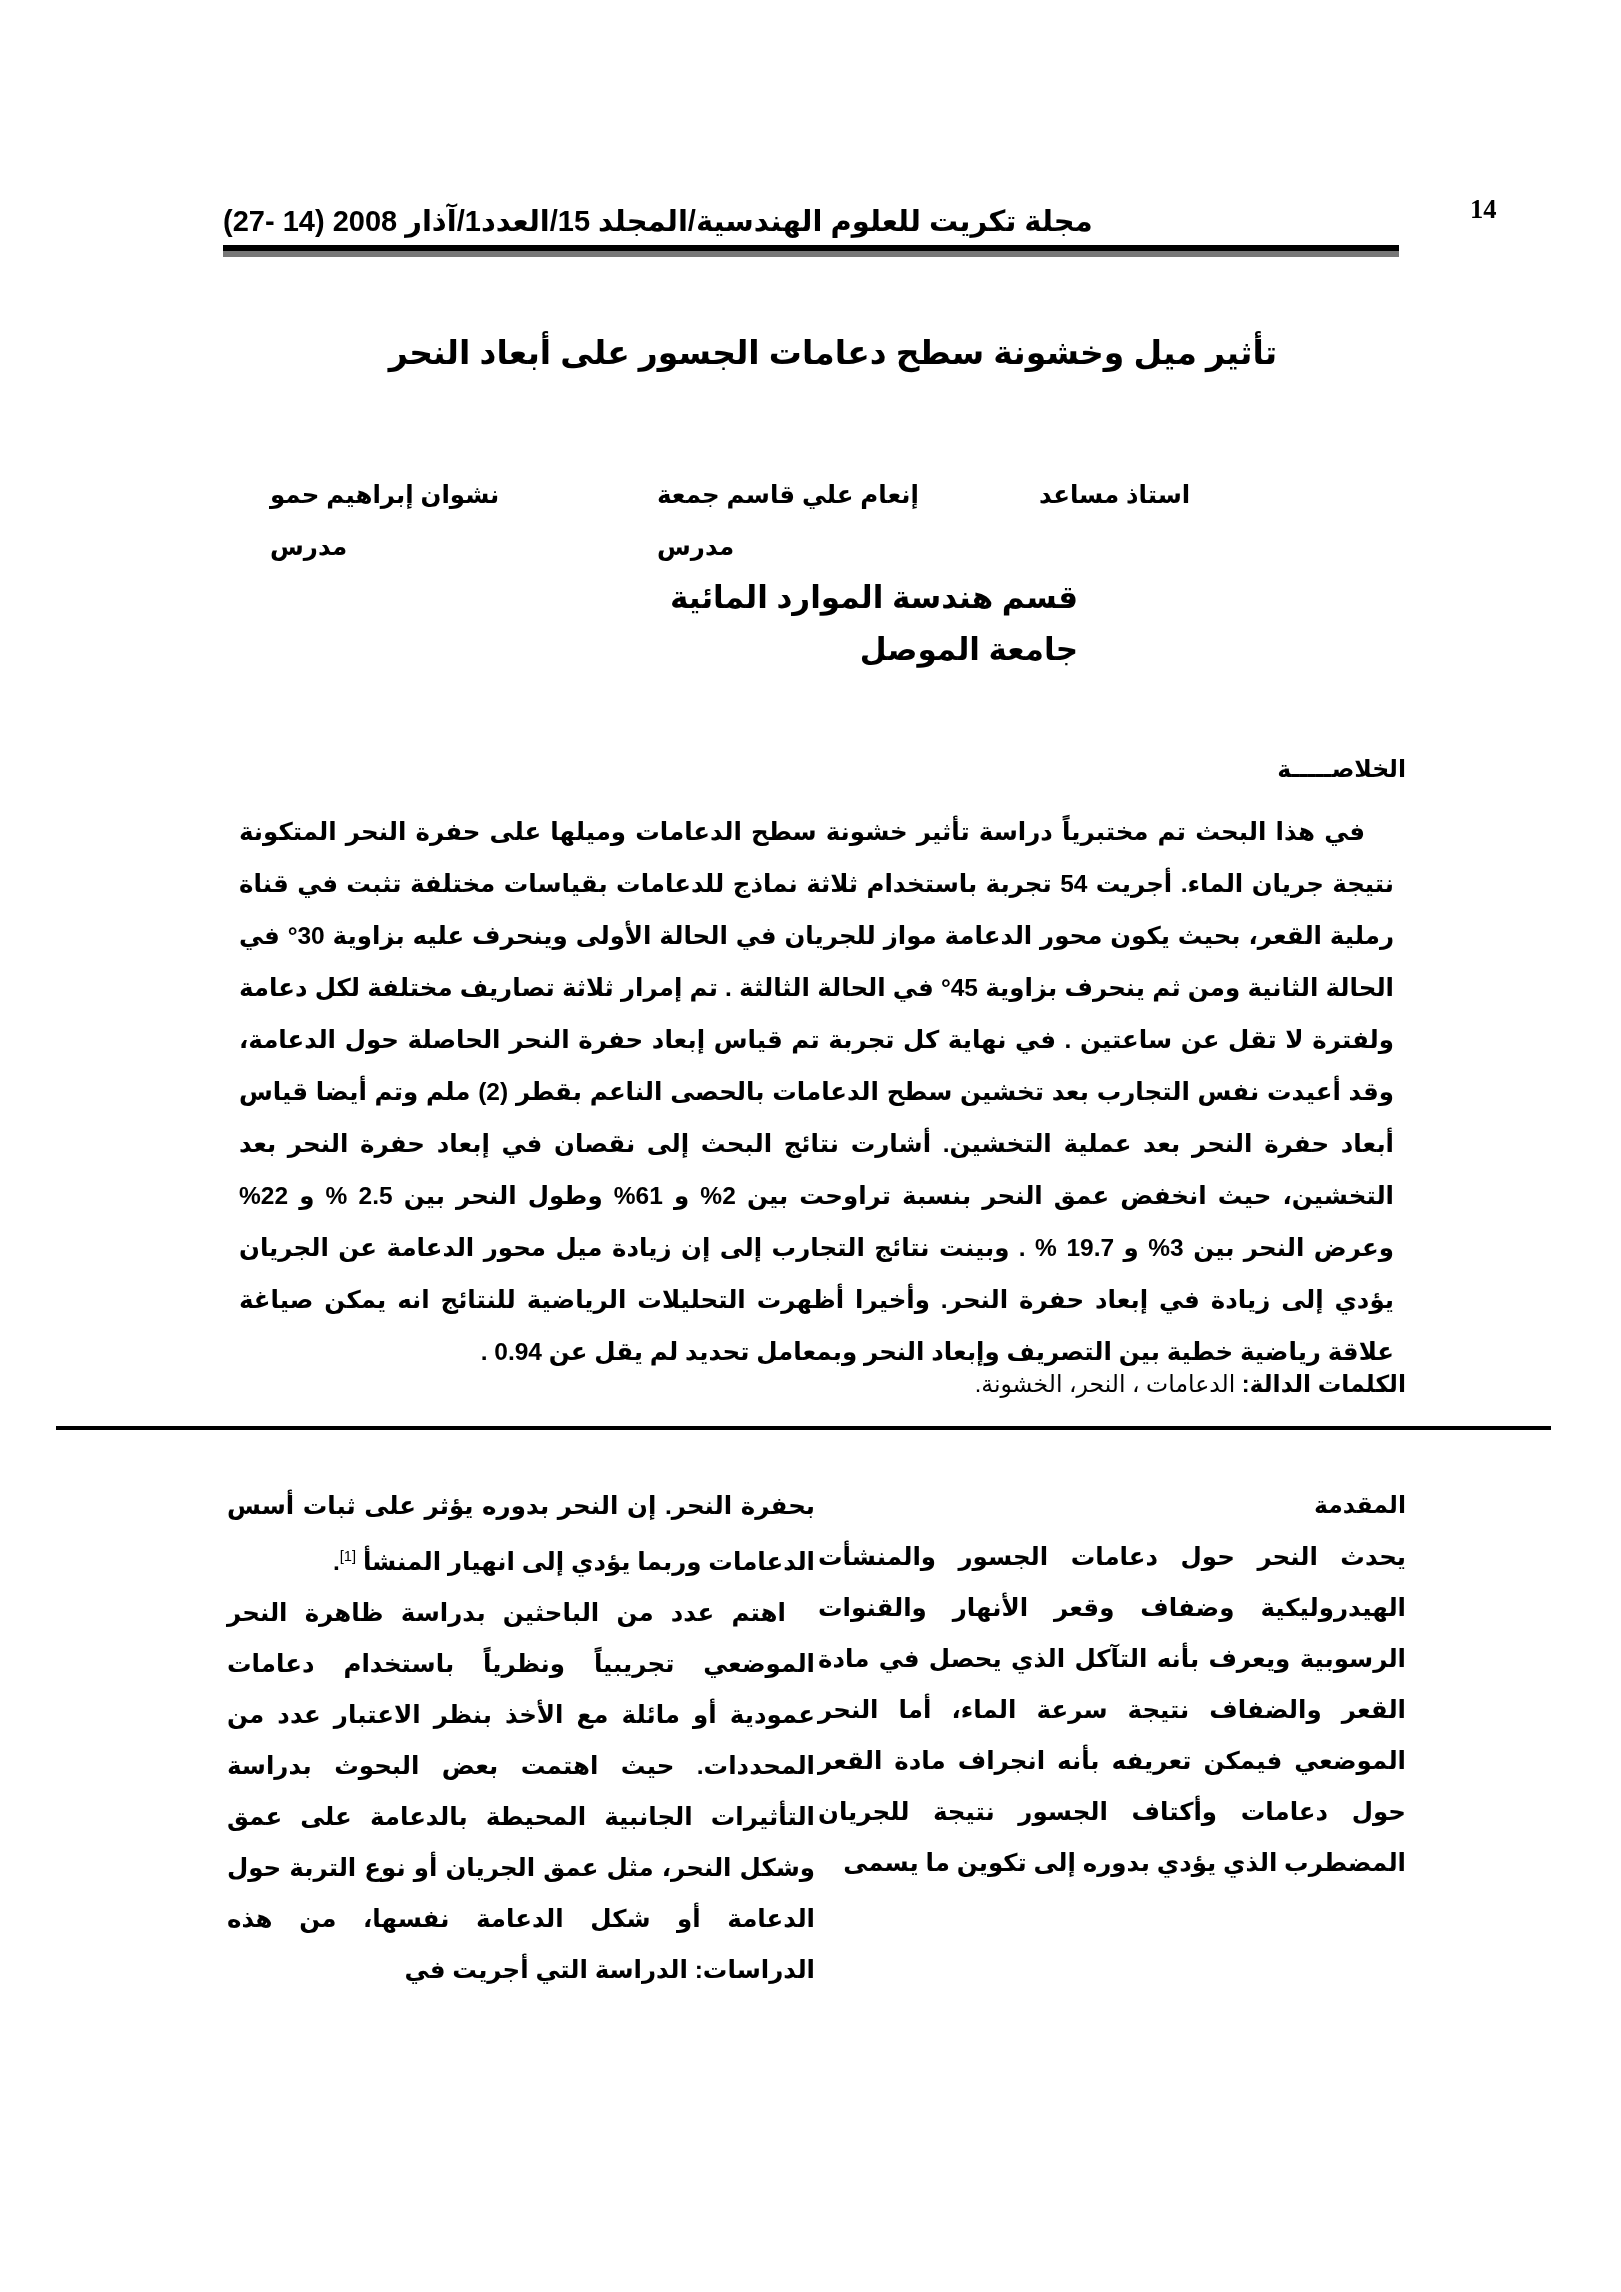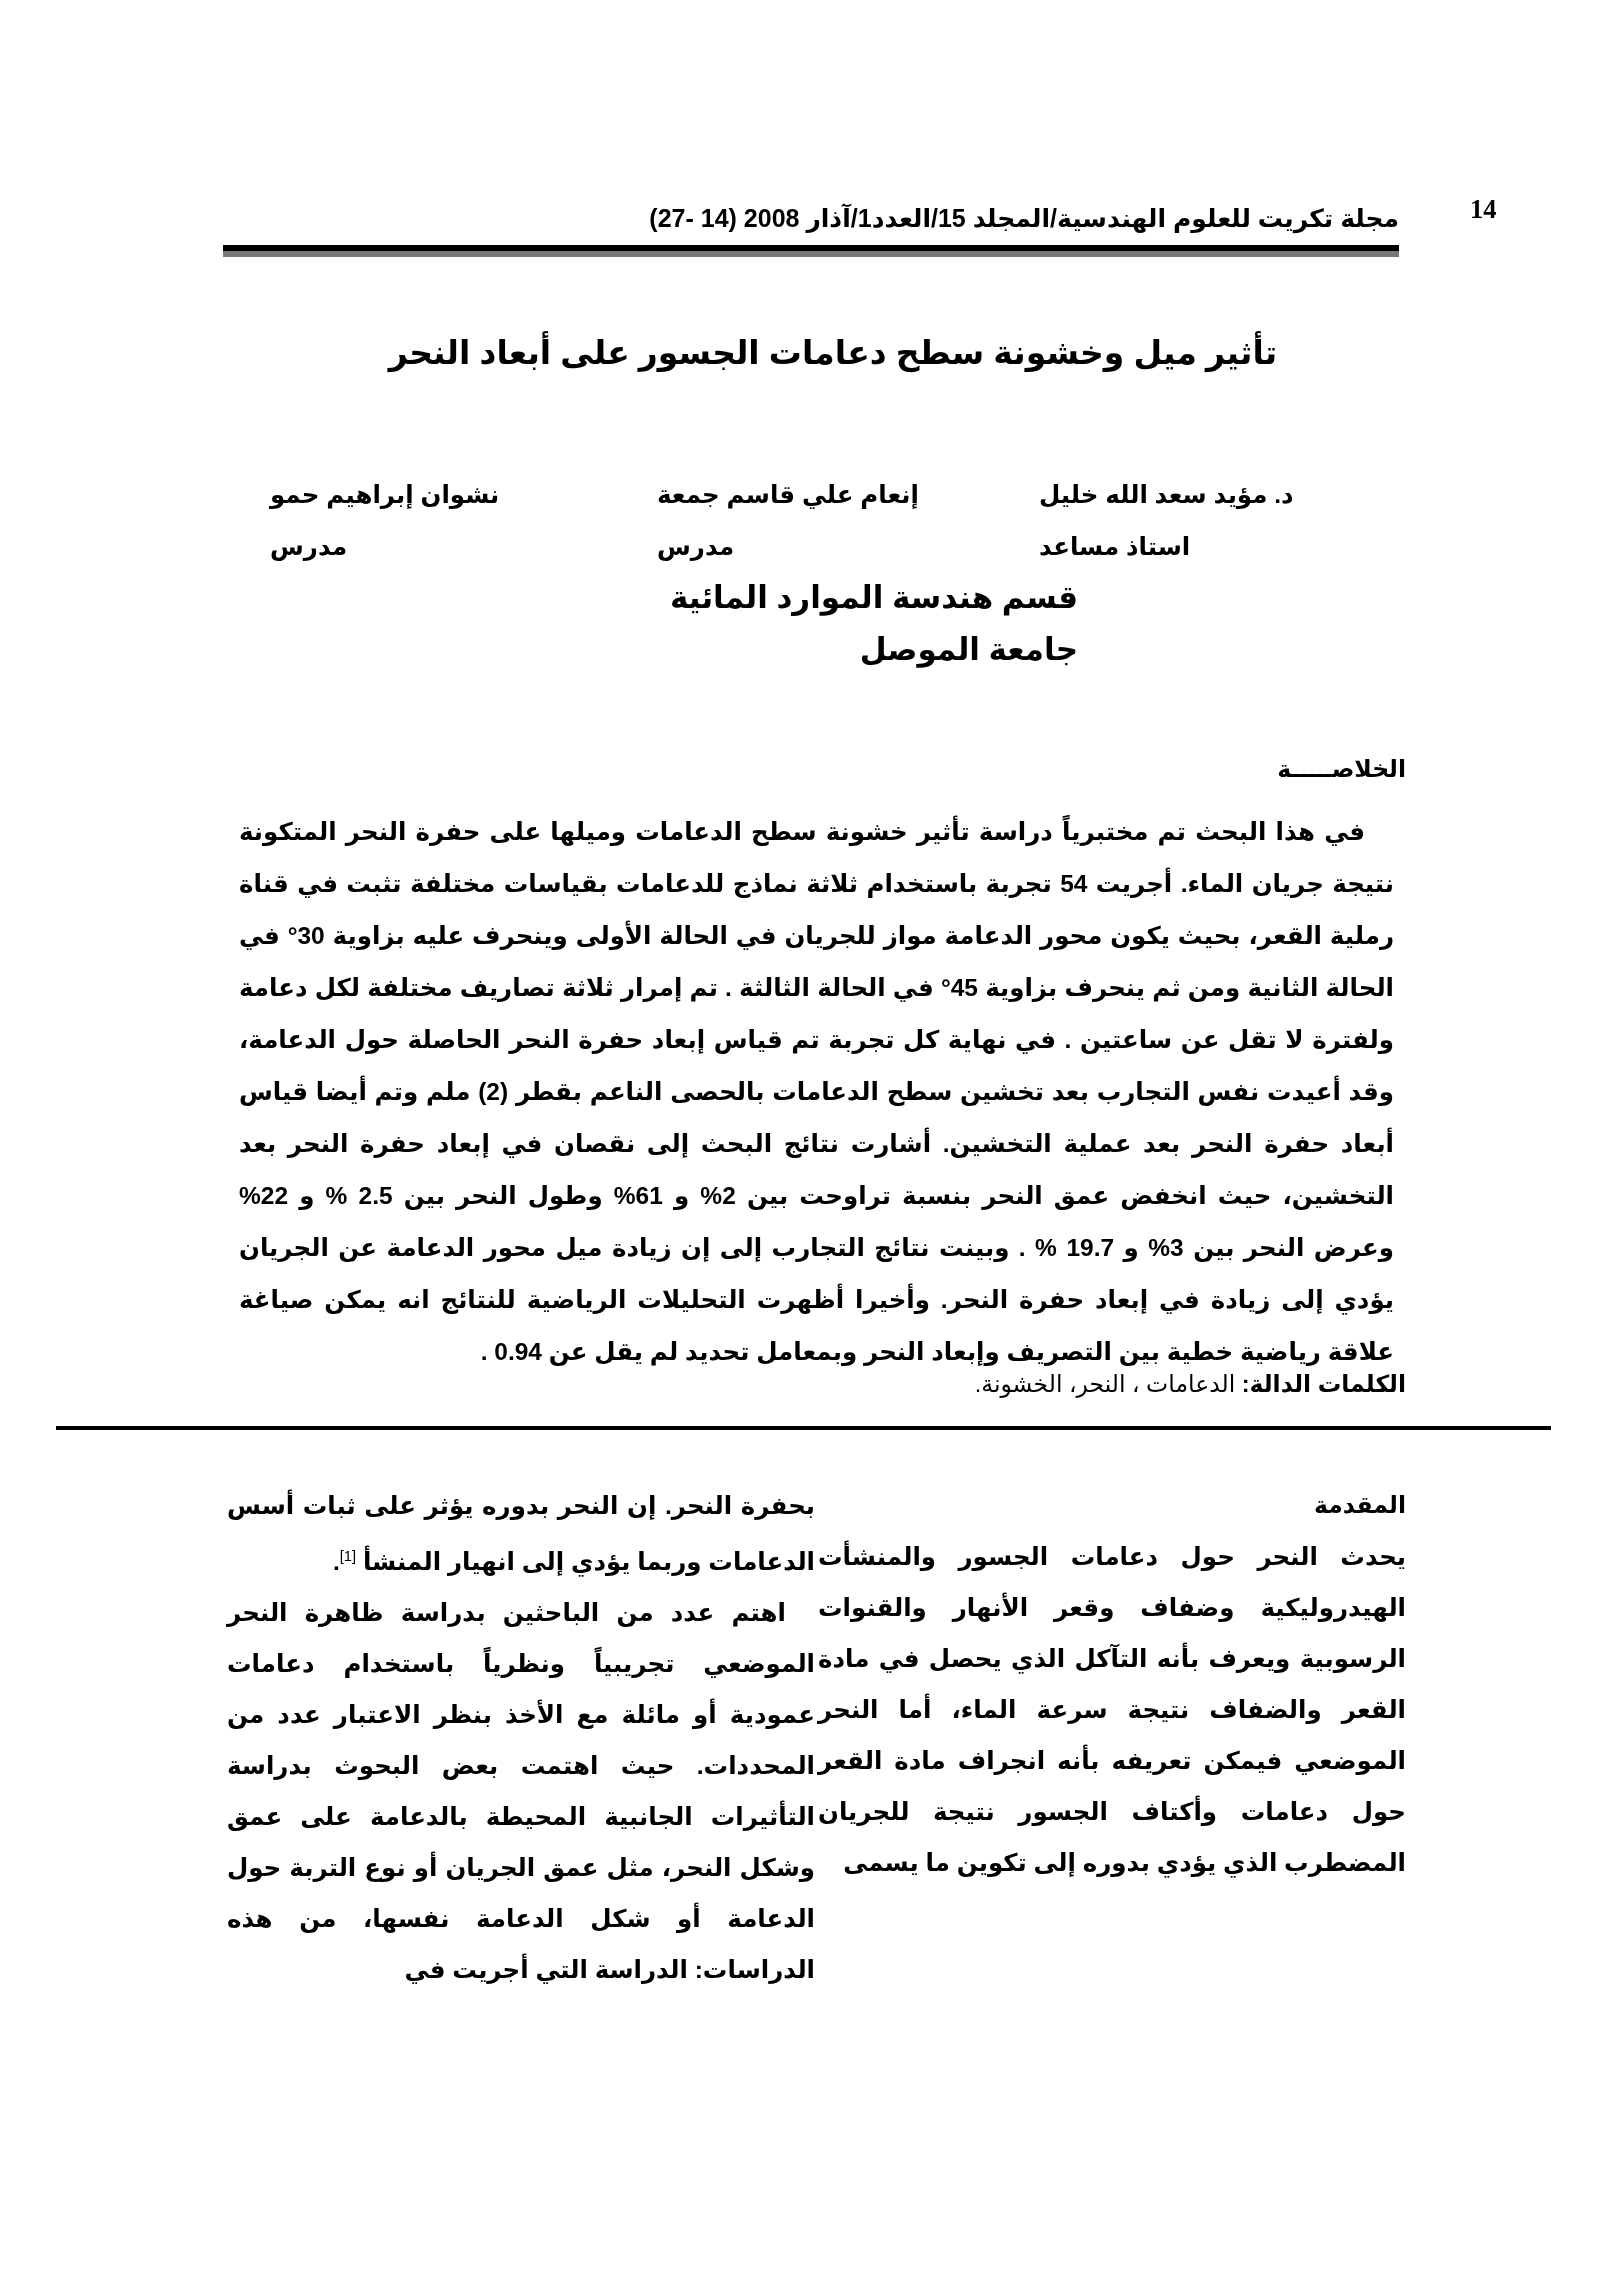--- a/index.html
+++ b/index.html
@@ -2,21 +2,21 @@
 <html><head>
 <meta charset="utf-8">
 <style>
   html, body { margin:0; padding:0; background:#ffffff; }
   body { width:1621px; height:2293px; position:relative; overflow:hidden;
          font-family:"Liberation Sans", "DejaVu Sans", sans-serif; color:#000; }
   .abs { position:absolute; }
   .rtl { direction:rtl; unicode-bidi:embed; }
 
   #page-number { left:1470px; top:194px; font-family:"Liberation Serif", serif; font-size:26.5px; font-weight:bold; }
-  #journal-header { left:223px; width:1176px; top:204px; text-align:right; font-size:25px; font-weight:bold; }
+  #journal-header { left:223px; width:1176px; top:204px; text-align:left; font-size:29px; font-weight:bold; }
   #header-rule { left:223px; width:1176px; top:245px; height:5.9px; background:#000; }
   #header-rule-shadow { left:223px; width:1176px; top:251px; height:5.9px; background:#777; }
 
   #title { left:294px; width:1078px; top:333px; text-align:center; font-size:33px; font-weight:bold; }
 
   .author-block { top:469px; width:323px; text-align:left; font-size:24.5px; font-weight:bold; line-height:52px; }
   #author-1 { left:1039px; }
   #author-2 { left:657px; }
   #author-3 { left:270px; }
   #affiliation { left:559px; width:519px; top:572px; font-size:31px; font-weight:bold; line-height:52px; }
@@ -41,21 +41,20 @@
 <body>
 
 <div class="abs" id="page-number">14</div>
 <div class="abs rtl" id="journal-header">مجلة تكريت للعلوم الهندسية/المجلد 15/العدد1/آذار  2008  (14 -27)</div>
 <div class="abs" id="header-rule"></div>
 <div class="abs" id="header-rule-shadow"></div>
 
 <h1 class="abs rtl" id="title" style="margin:0;">تأثير ميل وخشونة سطح دعامات الجسور على أبعاد النحر</h1>
 
 <div class="abs rtl author-block" id="author-1">
-  <div>د. مؤيد سعد الله خليل</div>
   <div>استاذ مساعد</div>
 </div>
 <div class="abs rtl author-block" id="author-2">
   <div>إنعام علي قاسم جمعة</div>
   <div>مدرس</div>
 </div>
 <div class="abs rtl author-block" id="author-3">
   <div>نشوان إبراهيم حمو</div>
   <div>مدرس</div>
 </div>

